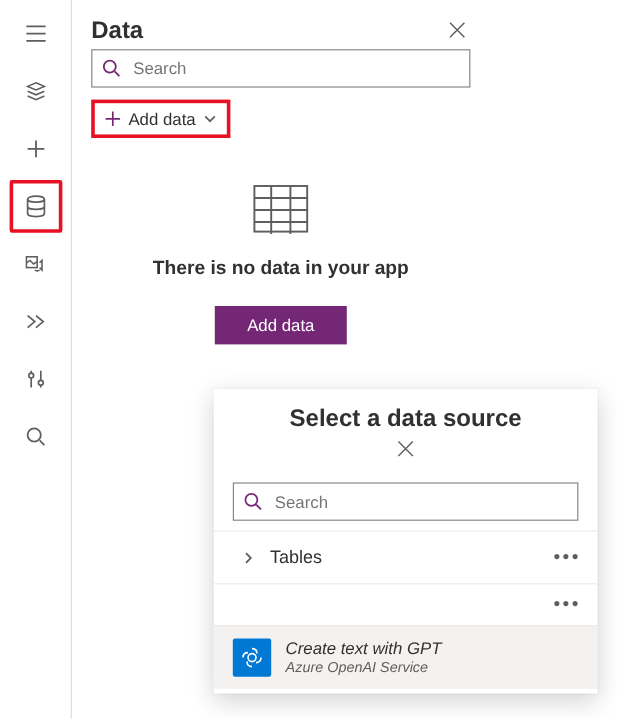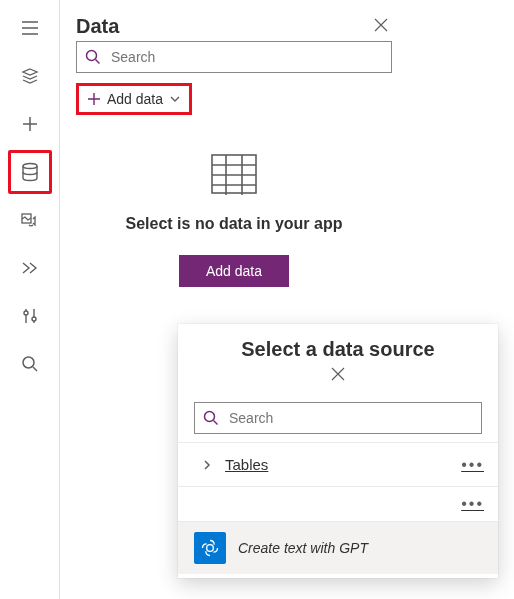--- a/index.html
+++ b/index.html
@@ -129,21 +129,20 @@
     font-size: 20px;
     font-weight: 600;
   }
   .popup .search-box { margin: 6px 16px 8px 16px; }
   .cat-row {
     display:flex;
     align-items:center;
     padding: 8px 10px;
     cursor:pointer;
     border-top: 1px solid #edebe9;
-    text-decoration: underline;
   }
   .cat-left {
     display:flex;
     align-items:center;
     border:3px solid transparent;
     padding: 2px 2px;
   }
   .cat-row .chev { width:28px; display:flex; justify-content:center; color:#605e5c;}
   .cat-label {
     font-size: 15px;
@@ -260,21 +259,21 @@
       </svg>
   </div>
 
   <div class="empty-state">
     <div class="empty-icon">
       <svg width="48" height="42" viewBox="0 0 48 42" fill="none" stroke="currentColor" stroke-width="1.6">
           <rect x="2" y="2" width="44" height="38"></rect>
           <path d="M2 12h44M2 22h44M2 32h44M16 2v40M32 2v40"></path>
         </svg>
     </div>
-    <div class="empty-msg">Select is no data in your app</div>
+    <div class="empty-msg">There is no data in your app</div>
     <button class="primary-btn">Add data</button>
   </div>
 </div>
 
 <div class="popup">
   <div class="popup-header">
     <div class="popup-title">Select a data source</div>
     <div class="close-x">
       <svg width="14" height="14" viewBox="0 0 14 14">
           <path d="M1 1l12 12M13 1L1 13" stroke="currentColor" stroke-width="1.2"></path>
@@ -307,15 +306,16 @@
 
   <div class="ds-row">
     <div class="ds-icon">
       <svg width="20" height="20" viewBox="0 0 24 24" fill="none" stroke="#fff" stroke-width="1.6">
           <circle cx="12" cy="12" r="4"></circle>
           <path d="M12 3c3 0 5 2 5 5M21 12c0 3-2 5-5 5M12 21c-3 0-5-2-5-5M3 12c0-3 2-5 5-5"></path>
         </svg>
     </div>
     <div class="ds-text">
       <div class="ds-name">Create text with GPT</div>
+      <div class="ds-sub">Azure OpenAI Service</div>
     </div>
   </div>
 </div>
 
 </body></html>

